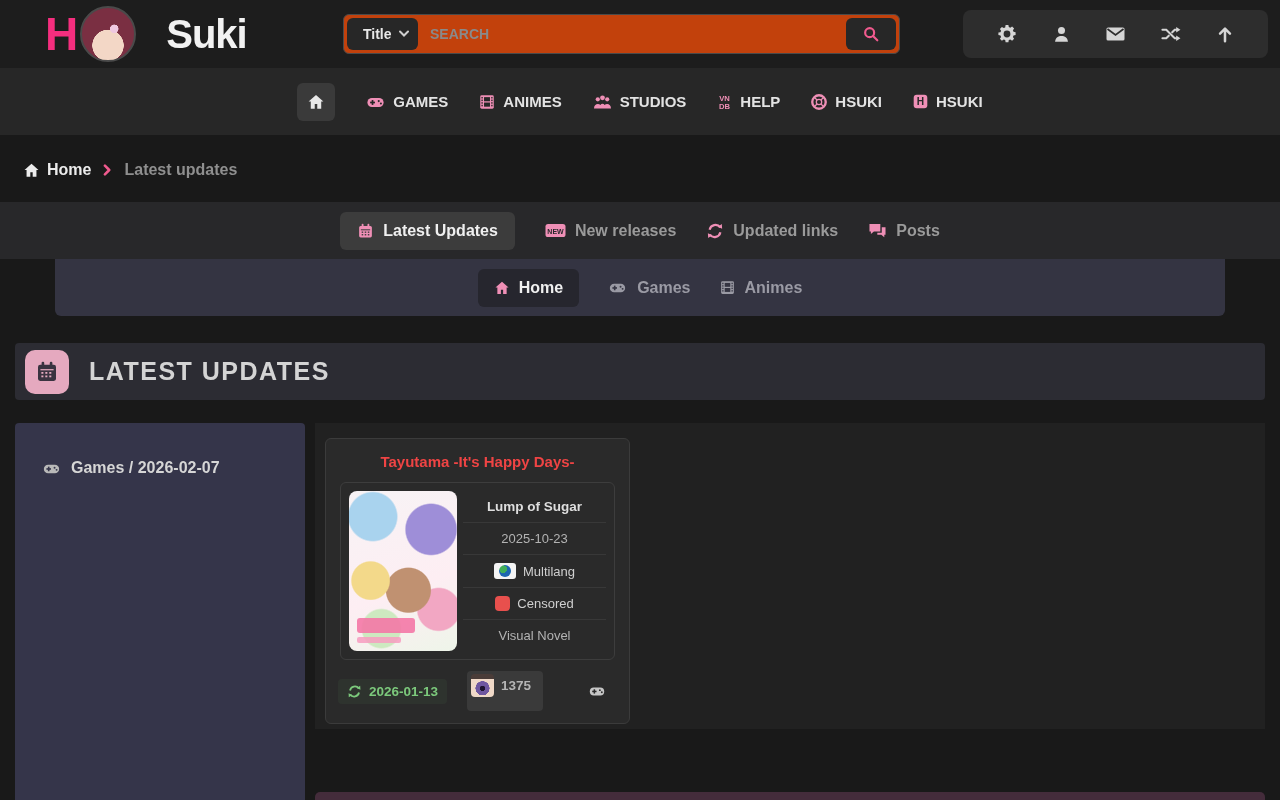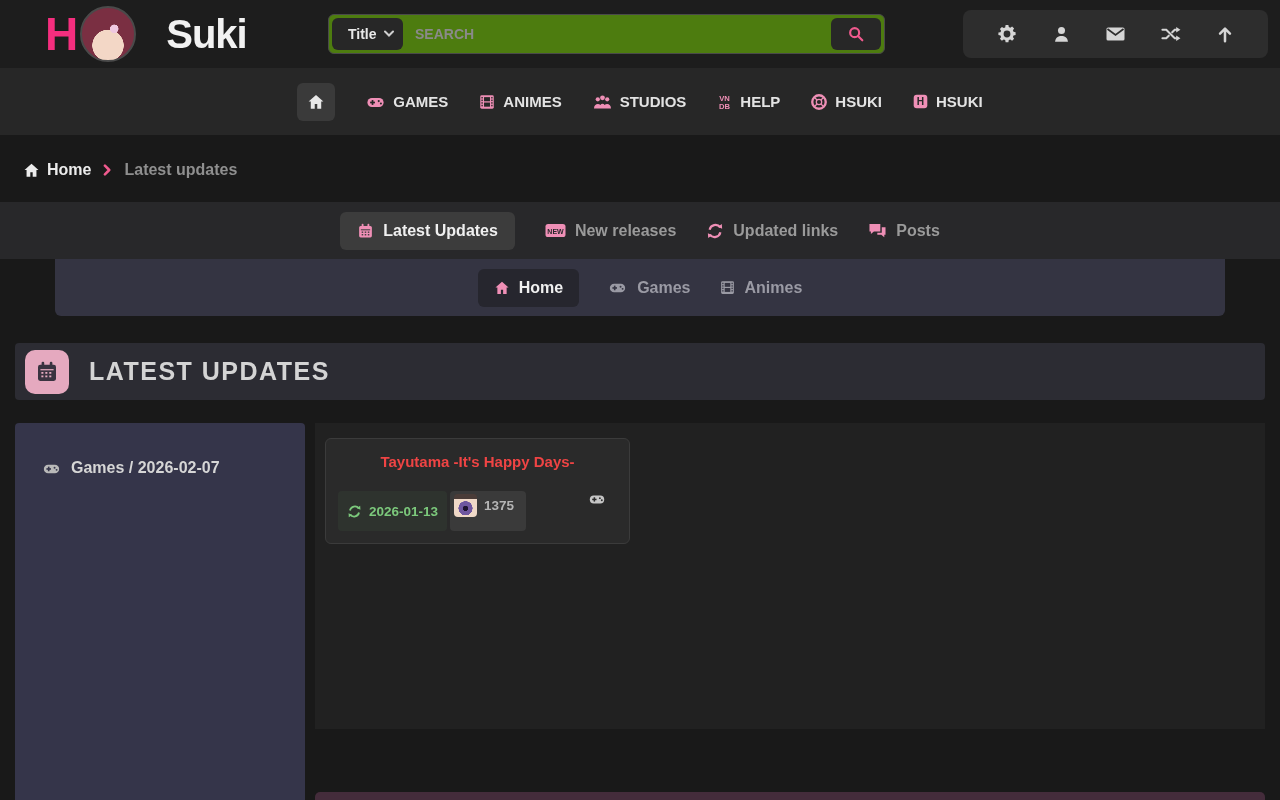--- a/index.html
+++ b/index.html
@@ -20,22 +20,22 @@
     width:56px; height:56px; border-radius:50%;
     border:2px solid #4a4a4a; margin:0 1px;
     background:
       radial-gradient(circle at 62% 40%, #efc8e0 0 9%, transparent 10%),
       radial-gradient(circle at 50% 72%, #f3d7c6 0 34%, transparent 35%),
       radial-gradient(circle at 50% 50%, #7a2f42 0 70%, #57222f 100%);
   }
   .logo-suki { font-size:40px; font-weight:bold; color:#f2f2f2; letter-spacing:-1px;margin-left:27px; }
 
   .searchbar {
-    position:absolute; left:328px; top:14px; width:557px; height:40px;
-    background:#4d7c0f; border:1px solid #4a4a4a; border-radius:6px;
+    position:absolute; left:343px; top:14px; width:557px; height:40px;
+    background:#c2410c; border:1px solid #4a4a4a; border-radius:6px;
     display:flex; align-items:center; padding:3px;
   }
   .search-select {
     height:32px; background:#272727; border:none; border-radius:6px;
     color:#e8e8e8; font-weight:bold; font-size:14px; padding:0 26px 0 16px;
     appearance:none; -webkit-appearance:none;
     font-family:"Liberation Sans","DejaVu Sans",sans-serif;
   }
   .select-wrap { position:relative; }
   .select-wrap .chev { position:absolute; right:9px; top:12px; pointer-events:none; color:#cfcfcf; }
@@ -154,21 +154,21 @@
   .flag-globe {
     width:22px; height:16px; background:#f4f4f4; border-radius:3px;
     display:flex; align-items:center; justify-content:center;
   }
   .flag-globe .orb {
     width:12px; height:12px; border-radius:50%;
     background:radial-gradient(circle at 35% 35%, #3fae5a 0 34%, #1d66b0 35% 100%);
   }
   .cens-box { width:15px; height:15px; background:#e8504d; border-radius:4px; }
 
-  .card-footer { margin:11px 12px 0; display:flex; gap:3px; }
+  .card-footer { margin:11px 12px 0; display:flex; align-items:center; gap:20px; }
   .badge-updated {
     display:flex; align-items:center; gap:7px; padding:5px 9px;
     background:rgba(120,200,120,0.06); border-radius:4px;
     color:#7cc97c; font-size:13.5px; font-weight:bold;
   }
   .badge-views {
     display:flex; align-items:center; gap:7px; background:#3a3a3a; border-radius:4px;
     padding:3px 12px 14px 4px; color:#b5b5b5; font-size:13.5px; font-weight:bold;
   }
   .eye-img {
@@ -495,20 +495,41 @@
     </div>
   </div>
 
   <div class="main">
 
 
     <div class="cards-area">
       <div class="game-card">
         <div class="card-title">Tayutama -It's Happy Days-</div>
 
+        <div class="card-inner">
+          <div class="cover">
+            <span class="cover-logo"></span>
+            <span class="cover-sub"></span>
+          </div>
+          <div class="card-info">
+            <div class="info-row studio">Lump of Sugar</div>
+            <div class="info-row">2025-10-23</div>
+            <div class="info-row lang">
+              <span class="flag-globe">
+                  <span class="orb"></span>
+                </span>
+              <span>Multilang</span>
+            </div>
+            <div class="info-row cens">
+              <span class="cens-box"></span>
+              <span>Censored</span>
+            </div>
+            <div class="info-row">Visual Novel</div>
+          </div>
+        </div>
 
         <div class="card-footer">
           <span class="badge-updated">
             <span class="icon">
               <svg width="15" height="15" viewBox="0 0 20 20">
                   <g stroke="currentColor" stroke-width="2.4" fill="none">
                     <path d="M4 8.6A6.6 6.6 0 0 1 15.8 6"></path>
                     <path d="M16 11.4A6.6 6.6 0 0 1 4.2 14"></path>
                   </g>
                   <g fill="currentColor">

